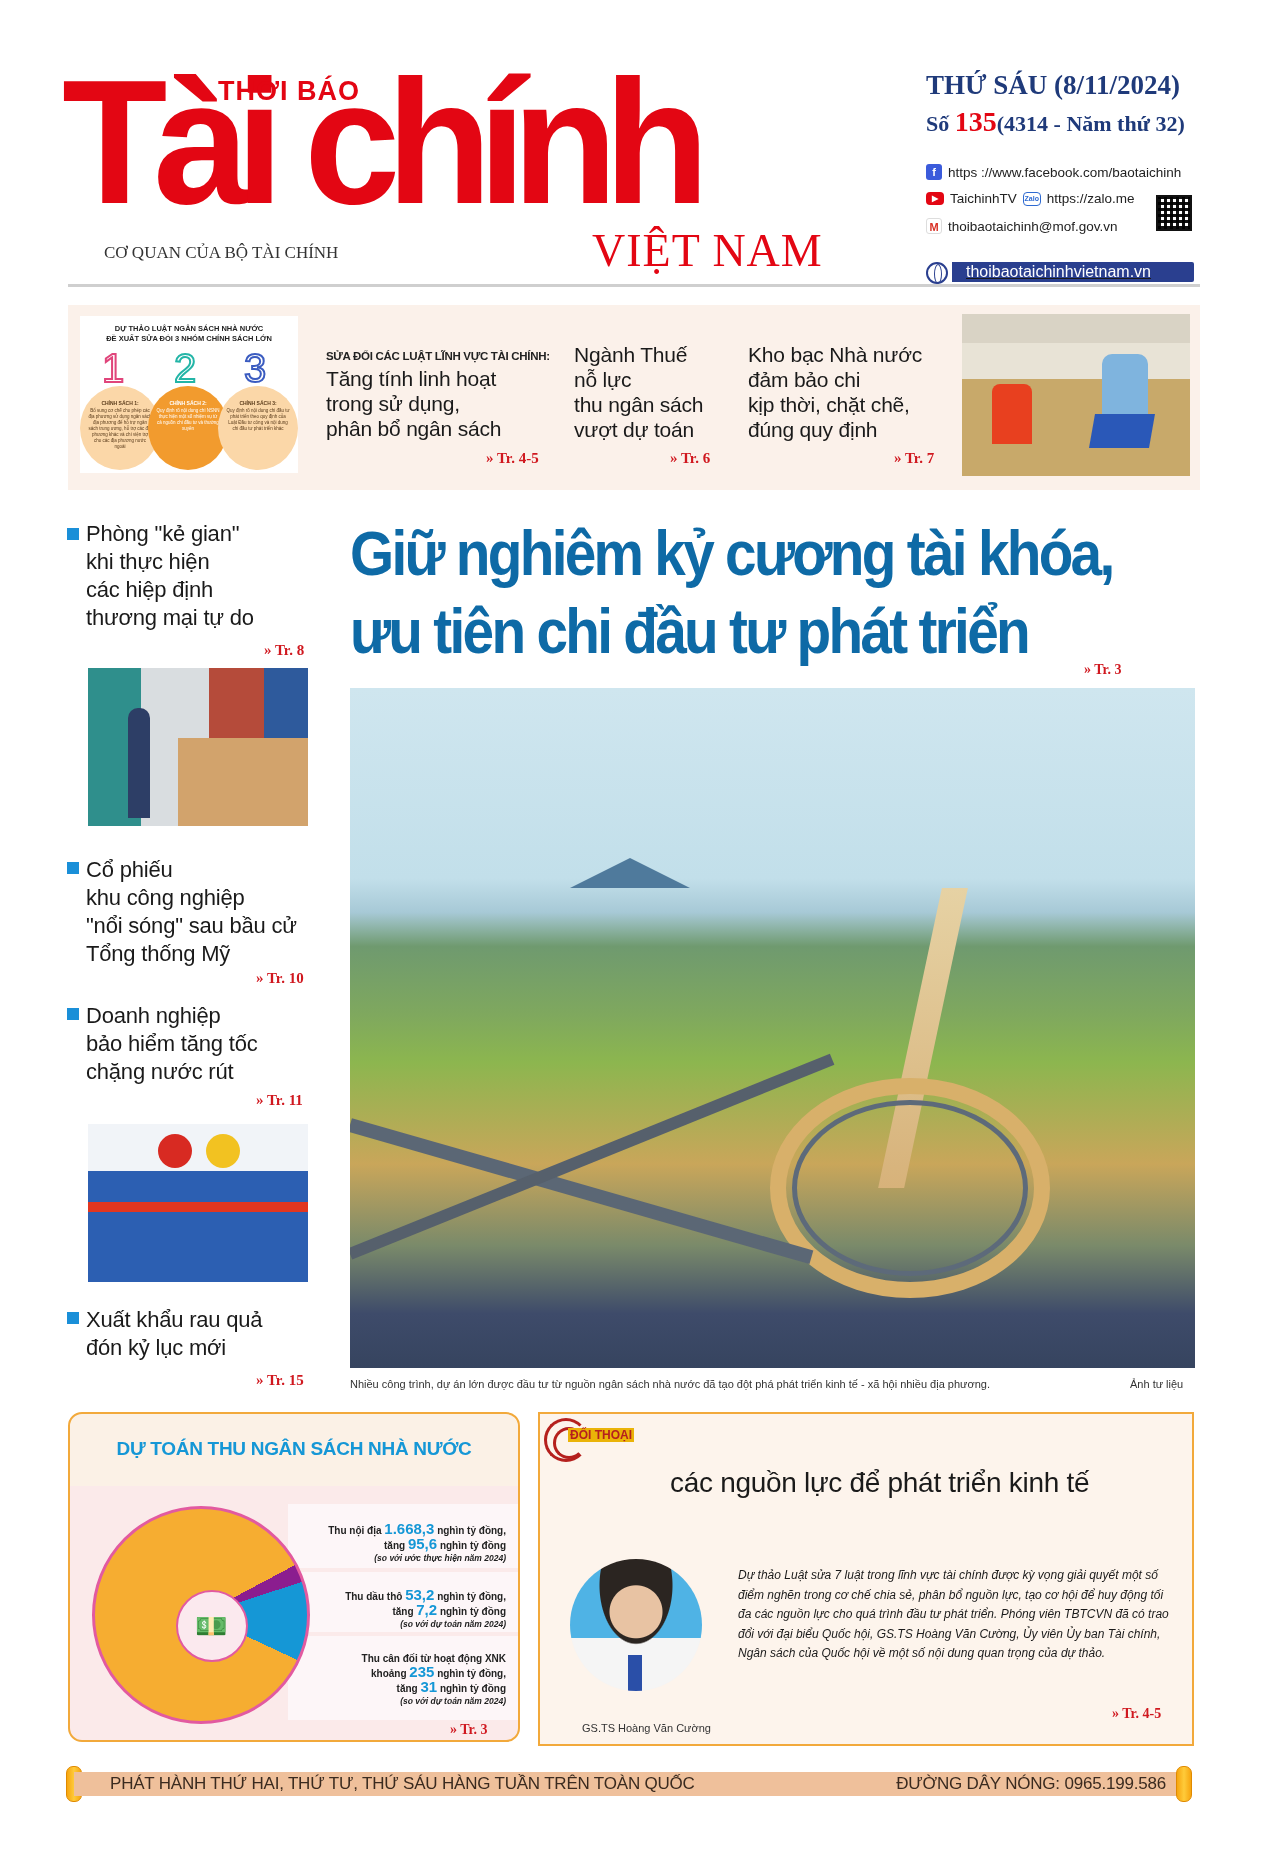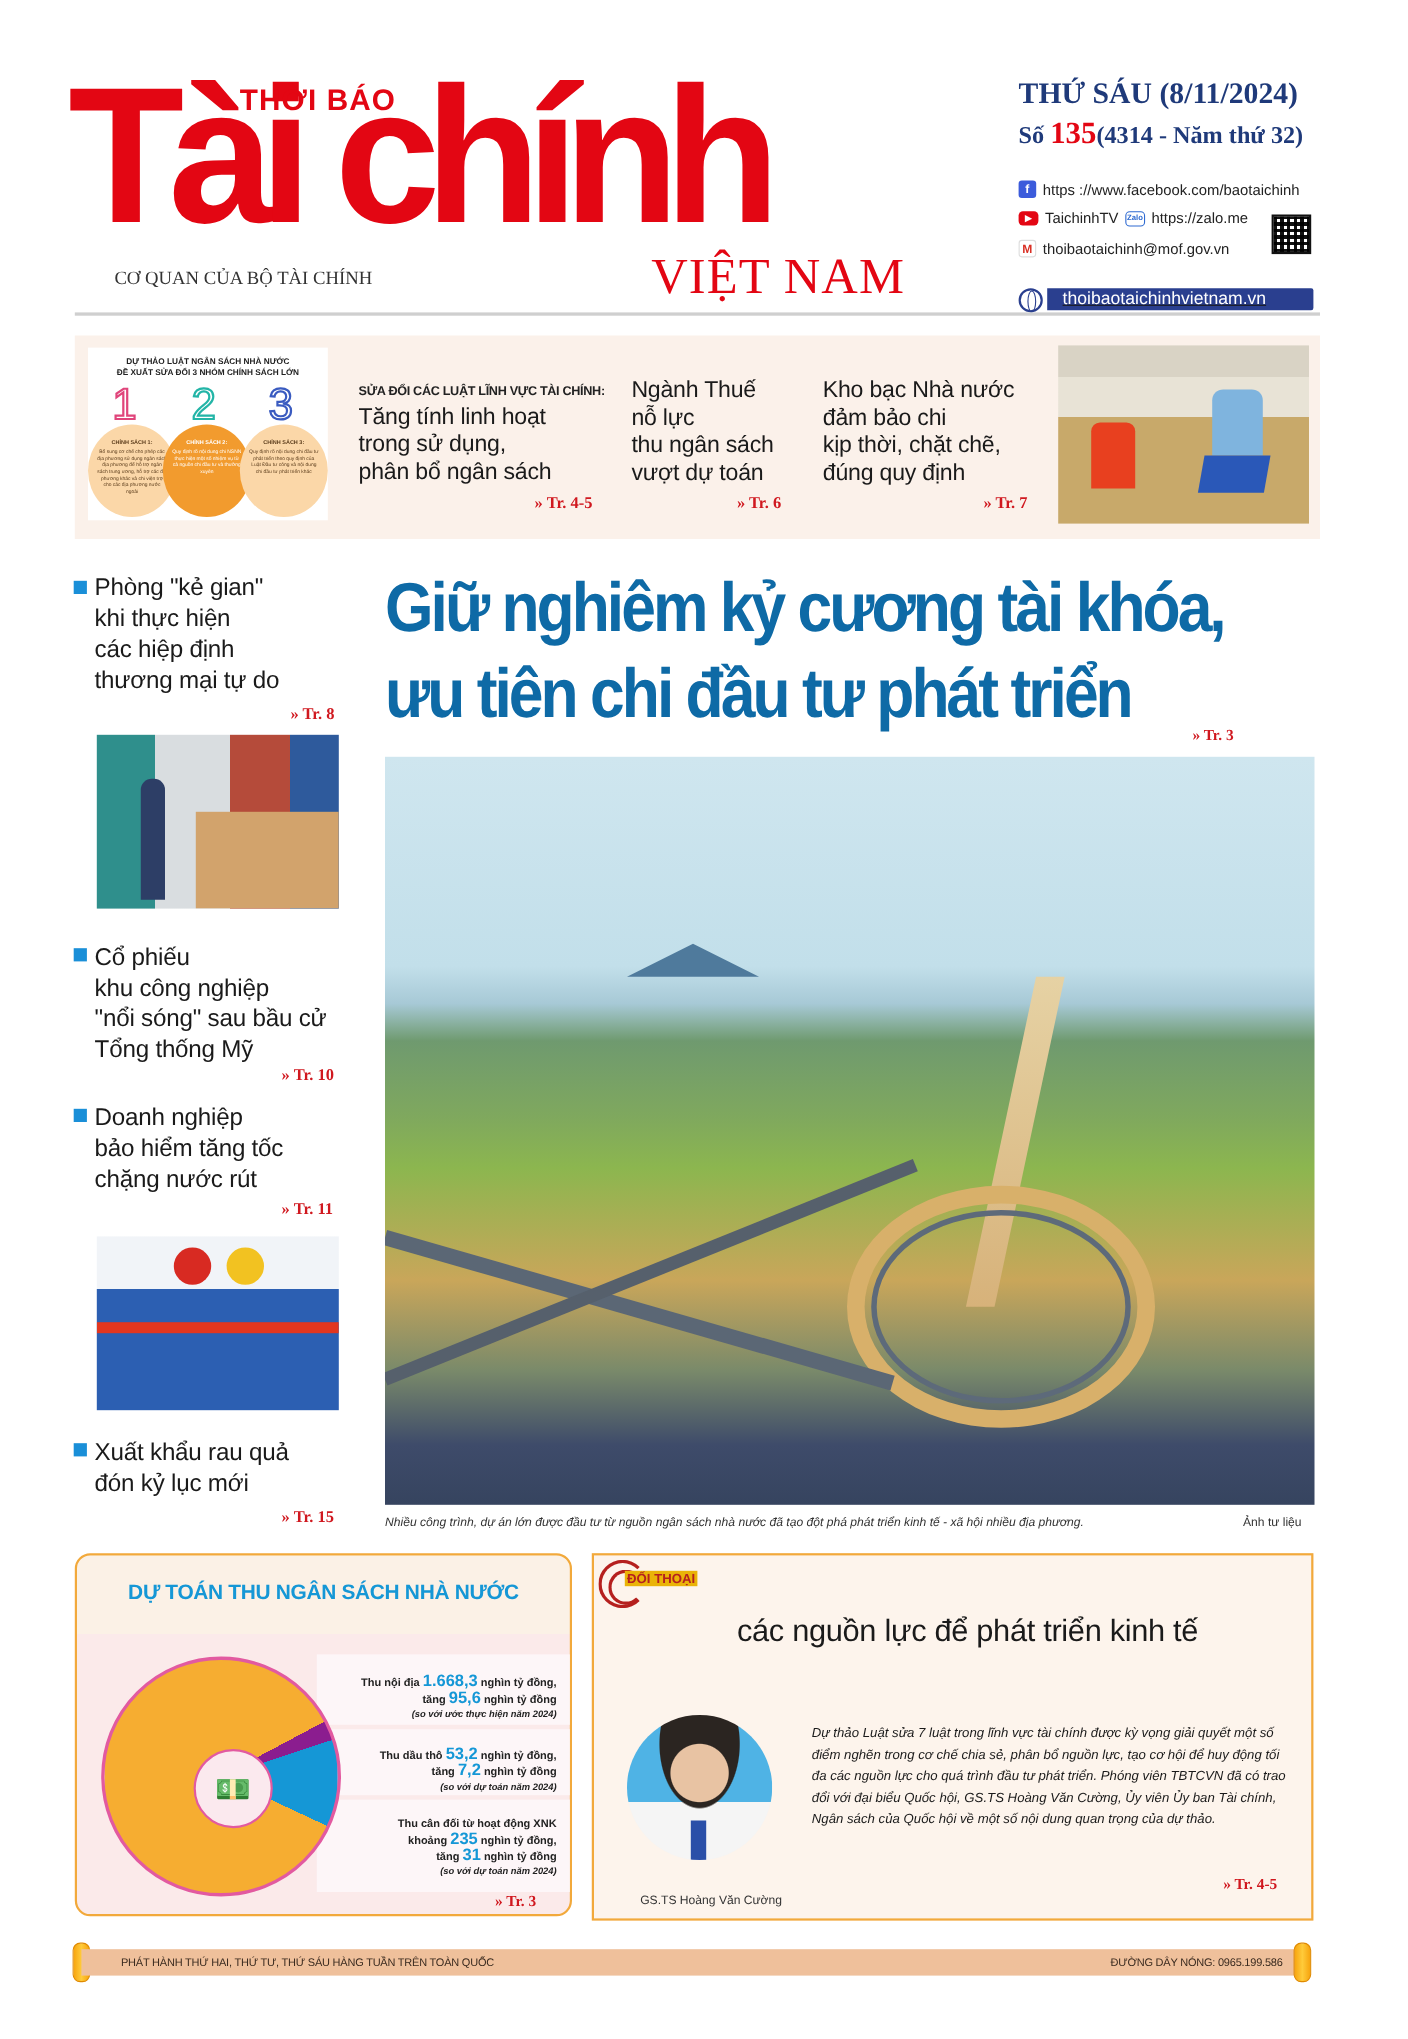--- a/index.html
+++ b/index.html
@@ -59,21 +59,21 @@
 
   .hero { left: 350px; top: 688px; width: 845px; height: 680px; overflow: hidden; background:
       linear-gradient(180deg, #cfe6ef 0%, #c2dfea 28%, #a7c9d6 33%, #6f9a6f 38%, #7fa85e 48%, #8cb64f 55%, #c9a65a 70%, #7a8a6a 82%, #3e4b6a 92%, #36445f 100%); }
   .hero .mtn { position: absolute; left: 220px; top: 170px; width: 0; height: 0; border-left: 60px solid transparent; border-right: 60px solid transparent; border-bottom: 30px solid #4f7a9c; }
   .hero .road { position: absolute; left: 560px; top: 200px; width: 26px; height: 300px; background: linear-gradient(180deg, #e6d2a4, #d7b27a); transform: skewX(-12deg); }
   .hero .loop { position: absolute; left: 420px; top: 390px; width: 280px; height: 220px; border: 16px solid #d8b06a; border-radius: 50%; }
   .hero .loop::after { content: ""; position: absolute; inset: 6px; border: 5px solid #5d6a7a; border-radius: 50%; }
   .hero .bridge { position: absolute; left: 0; top: 430px; width: 480px; height: 14px; background: #5b6775; transform: rotate(16deg); transform-origin: left center; }
   .hero .bridge2 { position: absolute; left: 0; top: 560px; width: 520px; height: 12px; background: #56606c; transform: rotate(-22deg); transform-origin: left center; }
 
-  .caption { left: 350px; top: 1378px; font-size: 11px; color: #333; white-space: nowrap; font-style: italic; }
+  .caption { left: 350px; top: 1378px; font-size: 11px; color: #333; white-space: nowrap; }
   .credit { left: 1130px; top: 1378px; font-size: 11px; color: #333; }
 
   
   .budget { left: 68px; top: 1412px; width: 452px; height: 330px; border: 2px solid #f2a93b; border-radius: 14px; background: linear-gradient(180deg, #fbf1e6 0 22%, #fbeaea 22% 100%); overflow: hidden; }
   .budget-title { left: 0; top: 24px; width: 100%; text-align: center; font-size: 19px; font-weight: 700; color: #1597d6; line-height: 22px; letter-spacing: -0.3px; }
   .pie { left: 22px; top: 92px; width: 218px; height: 218px; border-radius: 50%; border: 3px solid #e25aa0;
       background: conic-gradient(from 90deg, #f6ad31 0deg 0deg); }
   .pie-hole { left: 106px; top: 176px; width: 72px; height: 72px; border-radius: 50%; background: #fbe9ee; border: 2px solid #e25aa0; display: flex; align-items: center; justify-content: center; font-size: 26px; }
   .legend-row { right: 12px; text-align: right; font-size: 10px; font-weight: 700; color: #222; line-height: 13px; white-space: nowrap; }
   .legend-row .num { color: #1597d6; font-size: 15px; }
@@ -89,21 +89,21 @@
   .portrait { left: 30px; top: 145px; width: 132px; height: 132px; border-radius: 50%; background:
       radial-gradient(circle at 50% 40%, #e8c3a3 0 26px, transparent 27px),
       radial-gradient(ellipse at 50% 20%, #2b2521 0 36px, transparent 37px),
       linear-gradient(180deg, #4fb3e5 0 60%, #f5f5f5 60% 100%); overflow: hidden; }
   .portrait-cap { left: 42px; top: 308px; font-size: 11px; color: #333; white-space: nowrap; }
   .dlg-body { left: 198px; top: 152px; width: 436px; font-size: 12px; font-style: italic; line-height: 19.5px; color: #1a1a1a; }
   .dlg-tr { left: 572px; top: 292px; }
 
   
   .footer { left: 74px; top: 1772px; width: 1110px; height: 24px; background: #efc09b; display: flex; align-items: center; justify-content: space-between; padding: 0 18px 0 36px; }
-  .footer span { font-size: 10px; color: #3a2a1f; letter-spacing: -0.2px; }
+  .footer span { font-size: 17px; color: #3a2a1f; letter-spacing: -0.2px; }
   .scroll-end { top: 1766px; width: 16px; height: 36px; border-radius: 7px; background: linear-gradient(90deg, #f7a50f, #ffcb3a, #f7a50f); border: 1px solid #e08a00; }
 </style>
 </head>
 <body>
 
 <div class="abs mast-title">Tài chính</div>
 <div class="abs mast-thoibao">THỜI BÁO</div>
 <div class="abs mast-agency">CƠ QUAN CỦA BỘ TÀI CHÍNH</div>
 <div class="abs mast-vn">VIỆT NAM</div>
 

